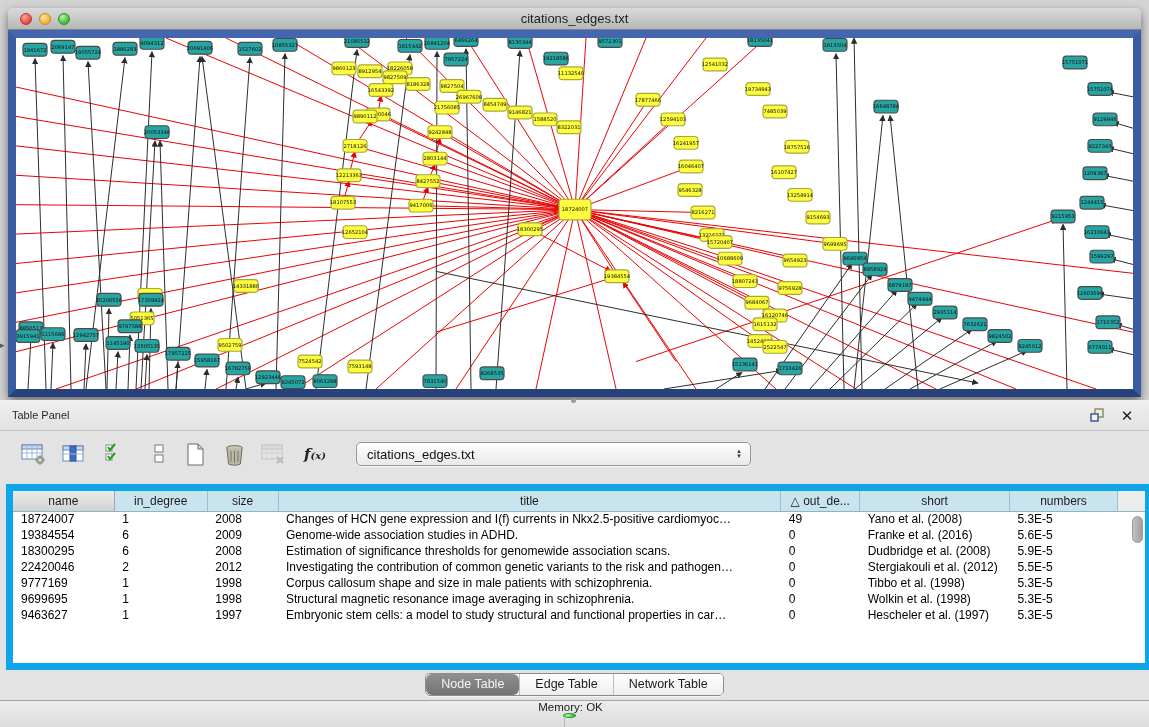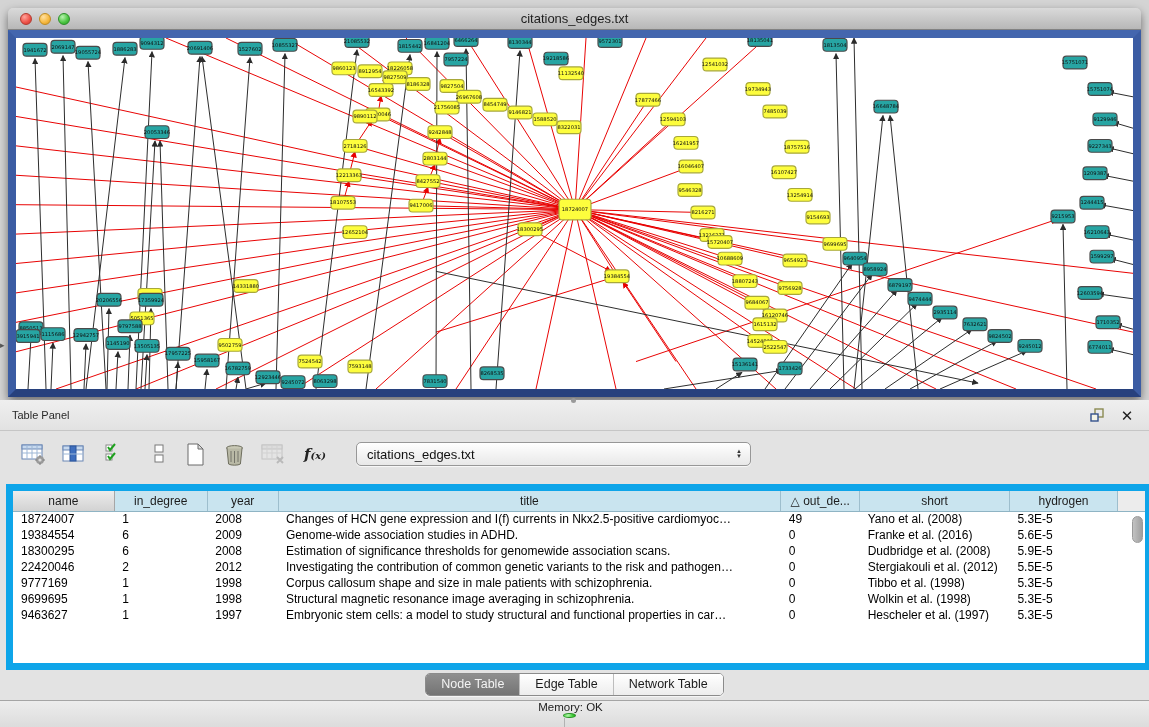--- a/index.html
+++ b/index.html
@@ -57,21 +57,21 @@
   thead th.gutter { background:#ececec; border-right:none; }
   tbody td { height:16px; font-size:12px; color:#000; padding:0 0 0 8px; white-space:nowrap; overflow:hidden; border:none; }
   .vthumb { position:absolute; right:2px; top:25px; width:11px; height:27px; border-radius:6px;
     background:linear-gradient(90deg,#c2c2c2,#9f9f9f); border:1px solid #9a9a9a; }
 
   .tabbar { position:absolute; left:0; right:0; top:273px; display:flex; justify-content:center; }
   .seg { display:inline-flex; border:1px solid #8b8b8b; border-radius:5px; overflow:hidden;
     background:#fff; box-shadow:0 1px 1px rgba(255,255,255,.7); }
   .seg button { font-family:inherit; font-size:12.5px; padding:3px 15px 4px; border:none; background:linear-gradient(#ffffff,#ededed); color:#1b1b1b; border-left:1px solid #bdbdbd; }
   .seg button:first-child { border-left:none; }
-  .seg button.sel { background:linear-gradient(#8f8f8f,#747474); color:#f3f3f3; }
+  .seg button.sel { background:linear-gradient(#8f8f8f,#747474); color:#f3f3f3;border-radius:6px; }
 
   
   .statusbar { position:absolute; left:0; top:700px; width:1149px; height:27px;
     background:linear-gradient(#ededed,#dcdcdc); border-top:1px solid #a5a5a5;
     display:flex; align-items:center; justify-content:flex-end;flex-direction:column; }
   .mem-label { font-size:11.5px; color:#222; margin-right:8px; }
   .mem-dot { width:13px; height:13px; border-radius:50%; margin-right:10px;
     background:radial-gradient(circle at 35% 30%, #b6f7ae, #3ecb36 65%, #26a322); border:1px solid #2b9328; }
   .status-div { width:1px; height:27px; background:#b2b2b2; margin-right:20px; }
 </style>
@@ -795,25 +795,25 @@
           <col class="c3">
         <col class="c4">
           <col class="c5">
           <col class="c6">
           <col class="c7">
       </colgroup>
       <thead>
           <tr id="thead-row">
             <th class="name-col">name</th>
             <th>in_degree</th>
-            <th>year</th>
+            <th>size</th>
             <th>title</th>
             <th>△ out_de...</th>
             <th>short</th>
-            <th>hydrogen</th>
+            <th>numbers</th>
             <th class="gutter"></th>
           </tr>
         </thead>
       <tbody id="tbody">
           <tr>
             <td>18724007</td>
             <td>1</td>
             <td>2008</td>
             <td>Changes of HCN gene expression and I(f) currents in Nkx2.5-positive cardiomyoc…</td>
             <td>49</td>

